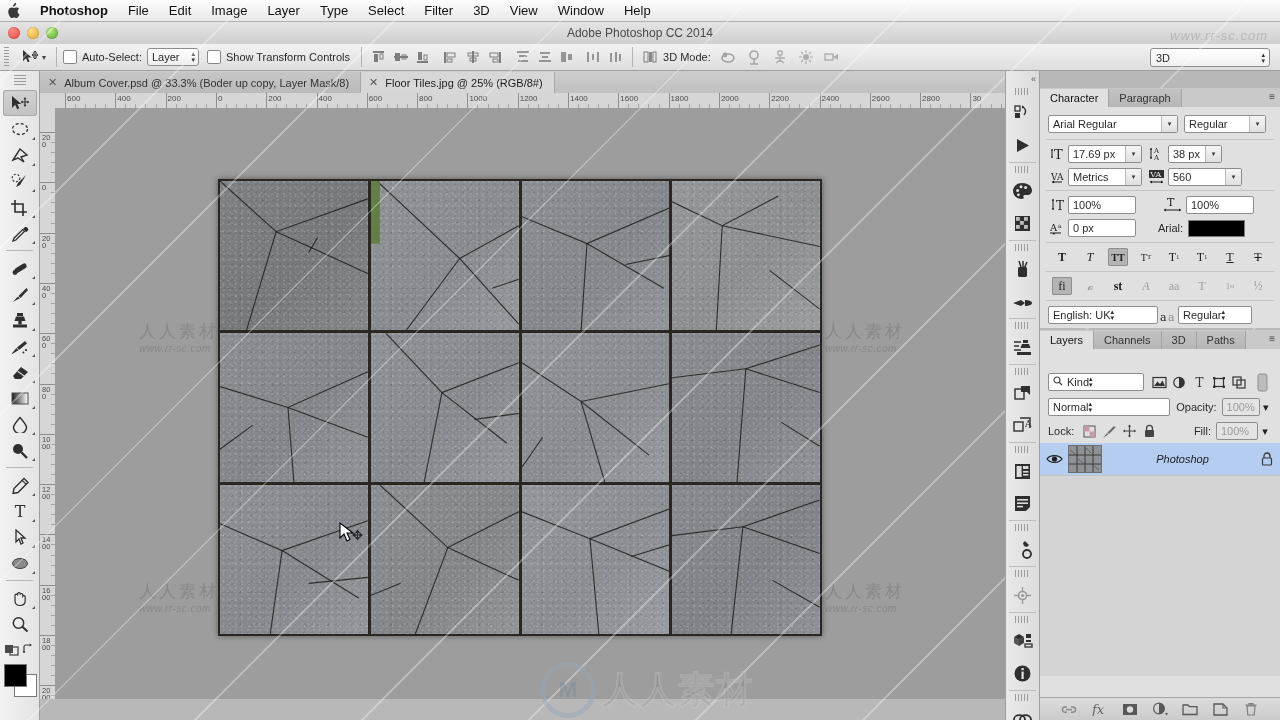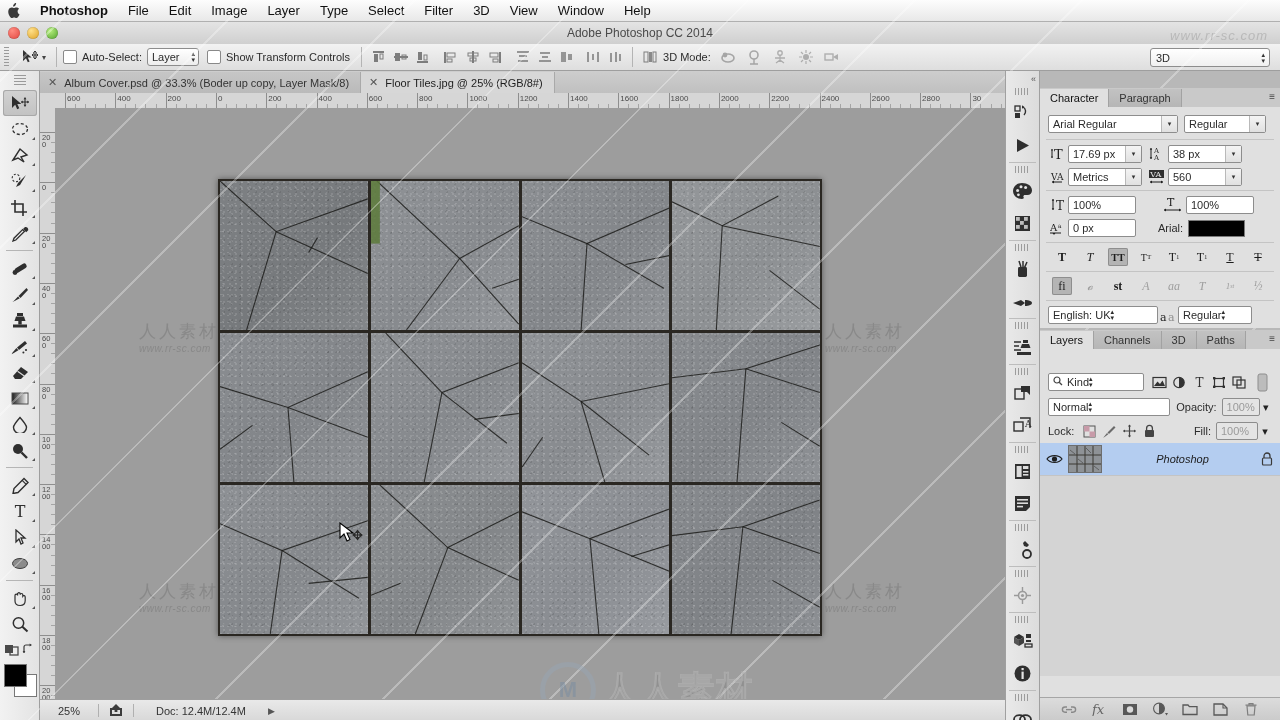--- a/index.html
+++ b/index.html
@@ -200,21 +200,21 @@
     border-left:1px solid #b9b9b9;background:linear-gradient(#f4f4f4,#e0e0e0);
     display:flex;align-items:center;justify-content:center;font-size:7px;color:#333;}
   .field.dis{background:#e4e4e4;color:#9a9a9a;}
   .icn{width:20px;height:18px;display:flex;align-items:center;justify-content:center;
     font-size:11px;color:#222;}
   .pdiv{height:1px;background:#c4c4c4;margin:2px 6px;}
   .styrow{display:flex;align-items:center;justify-content:space-around;height:24px;padding:0 8px;}
   .sty{width:20px;height:18px;display:flex;align-items:center;justify-content:center;
     font-size:12px;color:#1d1d1d;border-radius:2px;}
   .sty.on{background:#b4b4b4;box-shadow:inset 0 0 0 1px #8e8e8e;}
-  .sty.dim{color:#9e9e9e;font-style:italic;}
+  .sty.dim{color:#9e9e9e;}
   .colorsw{width:55px;height:15px;background:#000;border:1px solid #7a7a7a;}
 
   .layer-row{
     height:32px;display:flex;align-items:center;background:#b4cdf0;
     border-bottom:1px solid #c4c4c4;
   }
   .eye{width:28px;display:flex;align-items:center;justify-content:center;}
   .lthumb{width:32px;height:26px;border:1px solid #6e6e6e;background:#8f9296;position:relative;overflow:hidden;flex:none;}
   .lname{flex:1;font-size:11px;font-style:italic;color:#1c1c1c;padding-left:9px;}
   .llock{width:26px;display:flex;align-items:center;justify-content:center;}
@@ -946,33 +946,20 @@
     <span class="ring">
       <span class="mtxt">M</span>
     </span>
     <span class="bigcn">人人素材</span>
   </div>
 
   <div class="wm wm-tr">
     <div class="wm-url" style="font-size:13px;color:rgba(120,120,120,.32);letter-spacing:1px;">www.rr-sc.com</div>
   </div>
 
-  <div class="statusbar">
-    <span class="sb-zoom">25%</span>
-    <span class="sb-sep"></span>
-    <span class="sb-share">
-      <svg width="15" height="13" viewBox="0 0 15 13">
-          <path d="M1 12 V4 h5 v2 H3 v4 h8 V6 H8 V4 h5 v8z" fill="#3c3c3c"></path>
-          <path d="M7 0 L11 4 H8.4 V8 H5.6 V4 H3z" fill="#3c3c3c"></path>
-        </svg>
-    </span>
-    <span class="sb-sep"></span>
-    <span class="sb-doc">Doc: 12.4M/12.4M</span>
-    <span class="sb-arrow">▶</span>
-  </div>
 
   <div class="rail">
     <div class="rail-collapse">«</div>
     <div class="rail-grip"></div>
     <div class="rail-ic">
       <svg width="19" height="19" viewBox="0 0 19 19">
           <rect x="2" y="2" width="5" height="5" fill="none" stroke="#2f2f2f" stroke-width="1.3"></rect>
           <rect x="2" y="9" width="5" height="5" fill="#2f2f2f"></rect>
           <path d="M10 3 a5 5 0 0 1 1 8" fill="none" stroke="#2f2f2f" stroke-width="1.4"></path>
           <path d="M9 1.2 l2.4 1.8 -2.4 1.8z" fill="#2f2f2f"></path>
@@ -1151,21 +1138,21 @@
       </span>
       <span style="width:6px"></span>
       <span class="icn">
         <svg width="19" height="15" viewBox="0 0 19 15">
             <text x="5" y="7" font-family="DejaVu Serif, serif" font-size="7" fill="#1d1d1d">A</text>
             <text x="5" y="14" font-family="DejaVu Serif, serif" font-size="7" fill="#1d1d1d">A</text>
             <path d="M2 2 v11" stroke="#1d1d1d" stroke-width="1"></path>
             <path d="M2 2 l-1.2 1.8h2.4z M2 13 l-1.2-1.8h2.4z" fill="#1d1d1d"></path>
           </svg>
       </span>
-      <span class="field" style="width:74px">
+      <span class="field" style="width:54px">
         <span>38 px</span>
         <span class="dd">▾</span>
       </span>
     </div>
 
     <div class="prow" style="height:23px">
       <span class="icn">
         <svg width="17" height="15" viewBox="0 0 17 15">
             <text x="1" y="11" font-family="DejaVu Serif, serif" font-size="9" fill="#1d1d1d">VA</text>
             <path d="M2 13 h10" stroke="#1d1d1d" stroke-width="1"></path>

